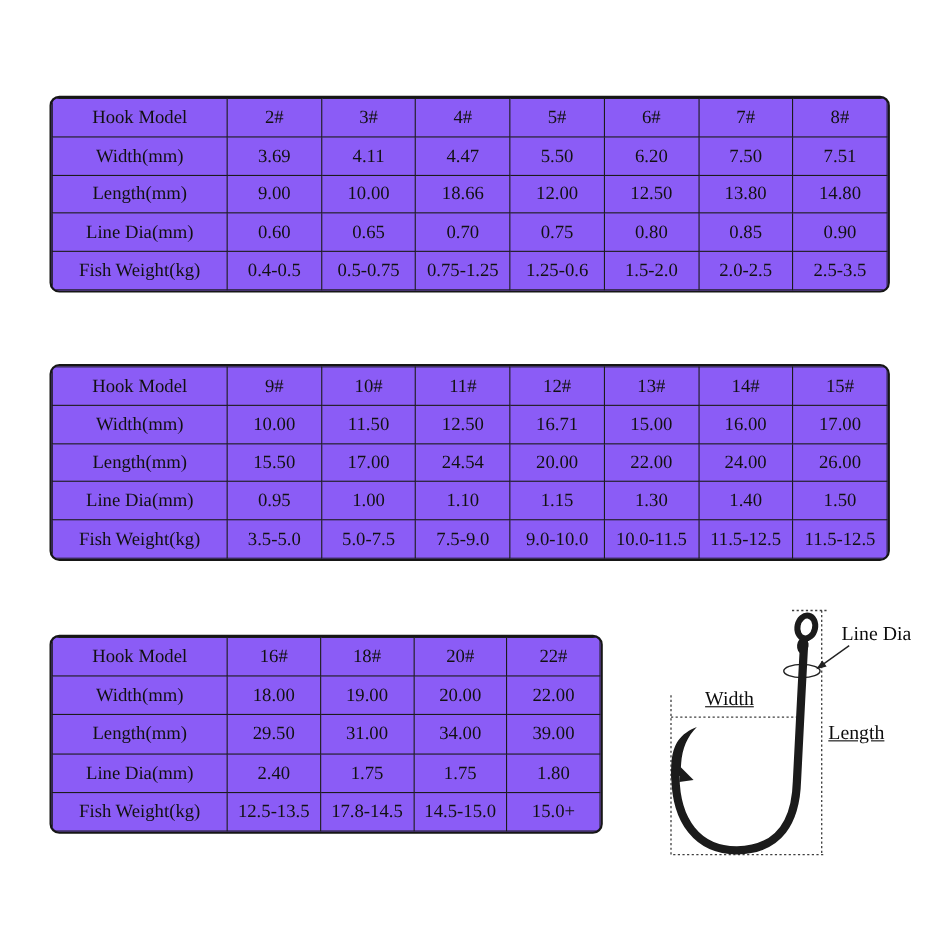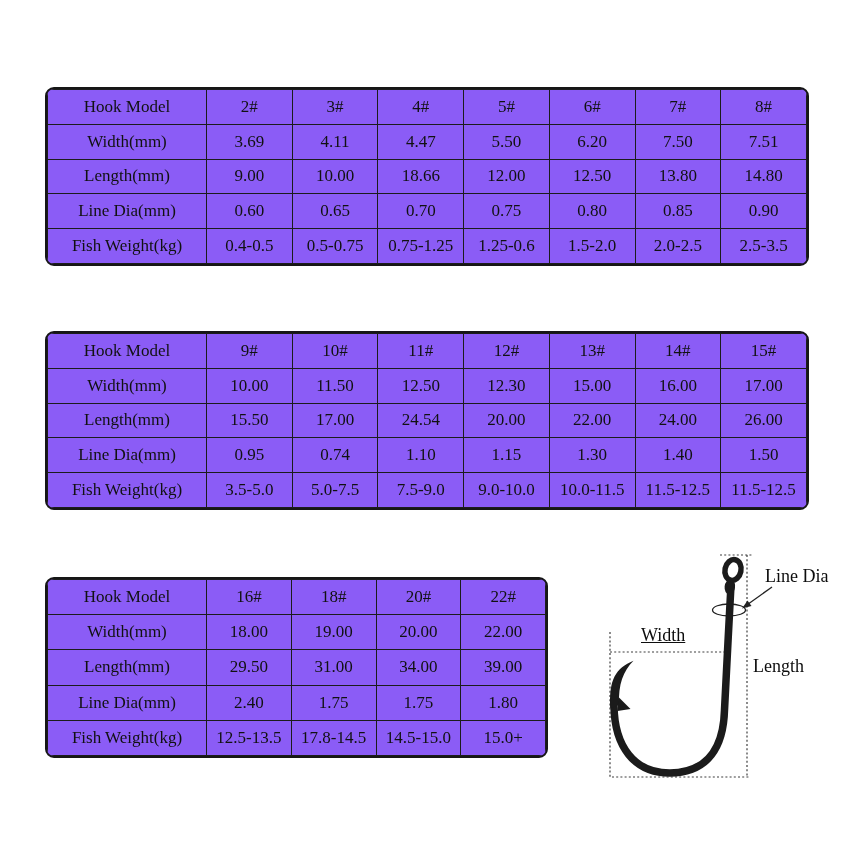--- a/index.html
+++ b/index.html
@@ -46,21 +46,21 @@
   }
   #diagram svg { position: absolute; left: 0; top: 0; }
   .dlabel {
     position: absolute;
     font-size: 18px;
     color: #0d0d0d;
     white-space: nowrap;
   }
   #lbl-linedia { left: 170px; top: 26px; }
   #lbl-width   { left: 46px;  top: 85px; text-decoration: underline; }
-  #lbl-length  { left: 158px; top: 116px; }
+  #lbl-length  { left: 158px; top: 116px; text-decoration: underline; }
 </style>
 </head>
 <body>
 
 <div class="spec-table-wrap" id="t1-wrap">
   <table class="spec">
     <colgroup>
         <col class="c-label">
         <col span="7">
       </colgroup>
@@ -134,39 +134,39 @@
           <td>12#</td>
           <td>13#</td>
           <td>14#</td>
           <td>15#</td>
         </tr>
         <tr>
           <td>Width(mm)</td>
           <td>10.00</td>
           <td>11.50</td>
           <td>12.50</td>
-          <td>12.30</td>
+          <td>16.71</td>
           <td>15.00</td>
           <td>16.00</td>
           <td>17.00</td>
         </tr>
         <tr>
           <td>Length(mm)</td>
           <td>15.50</td>
           <td>17.00</td>
           <td>24.54</td>
           <td>20.00</td>
           <td>22.00</td>
           <td>24.00</td>
           <td>26.00</td>
         </tr>
         <tr>
           <td>Line Dia(mm)</td>
           <td>0.95</td>
-          <td>0.74</td>
+          <td>1.00</td>
           <td>1.10</td>
           <td>1.15</td>
           <td>1.30</td>
           <td>1.40</td>
           <td>1.50</td>
         </tr>
         <tr>
           <td>Fish Weight(kg)</td>
           <td>3.5-5.0</td>
           <td>5.0-7.5</td>

